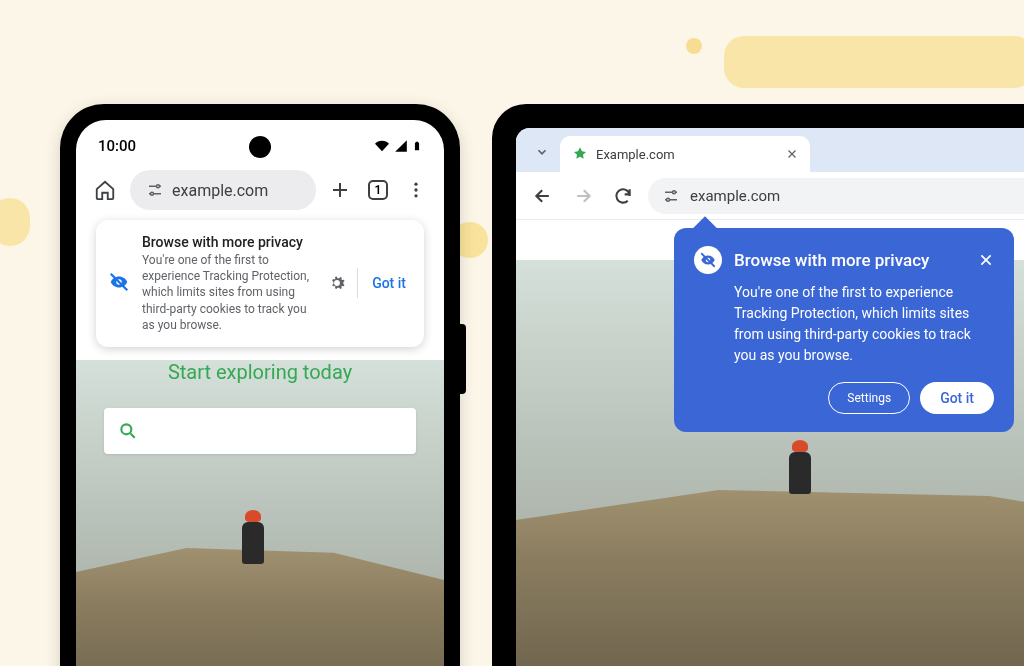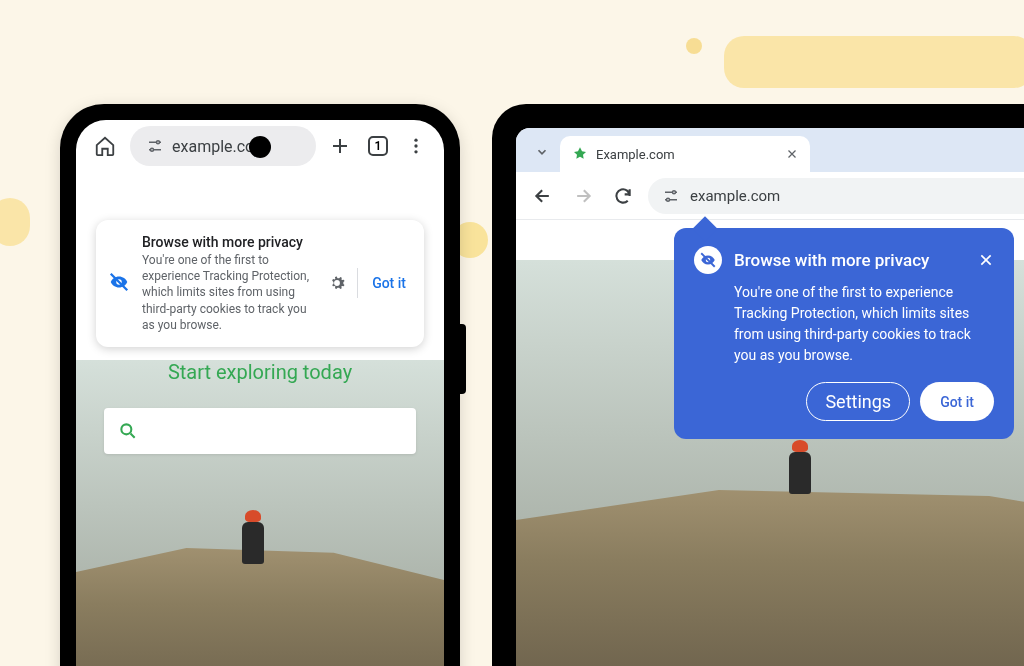--- a/index.html
+++ b/index.html
@@ -109,21 +109,21 @@
 .desk-callout::before {
   content: ''; position: absolute; top: -8px; left: 22px;
   width: 18px; height: 18px; background: #3b66d6; transform: rotate(45deg);
 }
 .callout-head { display: flex; align-items: center; gap: 12px; margin-bottom: 8px; }
 .callout-icon-wrap { width: 28px; height: 28px; background: #fff; border-radius: 50%; display: flex; align-items: center; justify-content: center; color: #3b66d6; flex-shrink: 0; }
 .callout-title { font-size: 17px; font-weight: 500; flex: 1; }
 .callout-close { color: #fff; cursor: pointer; }
 .callout-body { font-size: 14px; line-height: 1.5; margin-bottom: 16px; padding-left: 40px; }
 .callout-actions { display: flex; justify-content: flex-end; gap: 10px; }
-.btn-outline { border: 1px solid #fff; border-radius: 20px; padding: 8px 18px; font-size: 18px; color: #fff; background: transparent; cursor: pointer; }
+.btn-outline { border: 1px solid #fff; border-radius: 20px; padding: 8px 18px; font-size: 12px; color: #fff; background: transparent; cursor: pointer; }
 .btn-solid { background: #fff; color: #3b66d6; border: none; border-radius: 20px; padding: 8px 20px; font-size: 14px; font-weight: 500; cursor: pointer; }
 
 
 .desk-hero { position: absolute; top: 92px; left: 0; right: 0; height: 500px; }
 .desk-hero .hero-sky { top: 40px; height: 260px; }
 .desk-hero .hero-ground { top: 260px; height: 200px; }
 .desk-hero .hero-person { top: 220px; left: 42%; }
 
 svg { display: block; }
 </style>
@@ -132,20 +132,34 @@
 
 <div class="deco-dot dot1"></div>
 <div class="deco-dot dot2"></div>
 <div class="deco-bar bar1"></div>
 <div class="deco-bar bar2"></div>
 
 <div class="phone">
   <div class="phone-screen">
     <div class="phone-camera"></div>
 
+    <div class="status-bar">
+      <div class="status-time">10:00</div>
+      <div class="status-icons">
+        <svg width="16" height="14" viewBox="0 0 24 24">
+            <path fill="#000" d="M12 3C7 3 2.7 5 0 8l12 13L24 8c-2.7-3-7-5-12-5z"></path>
+          </svg>
+        <svg width="14" height="14" viewBox="0 0 24 24">
+            <path fill="#000" d="M2 22h20V2L2 22z"></path>
+          </svg>
+        <svg width="10" height="16" viewBox="0 0 24 24">
+            <path fill="#000" d="M15 2h-6v2H7v18h10V4h-2V2z"></path>
+          </svg>
+      </div>
+    </div>
 
     <div class="phone-omni">
       <div class="home-btn">
         <svg width="22" height="22" viewBox="0 0 24 24">
             <path fill="none" stroke="#3c4043" stroke-width="2" d="M3 11l9-8 9 8v10a1 1 0 01-1 1h-5v-7h-6v7H4a1 1 0 01-1-1V11z"></path>
           </svg>
       </div>
       <div class="url-pill">
         <svg width="18" height="18" viewBox="0 0 24 24">
             <path stroke="#5f6368" stroke-width="2" fill="none" d="M4 7h10M18 7h2M4 17h2M10 17h10"></path>

